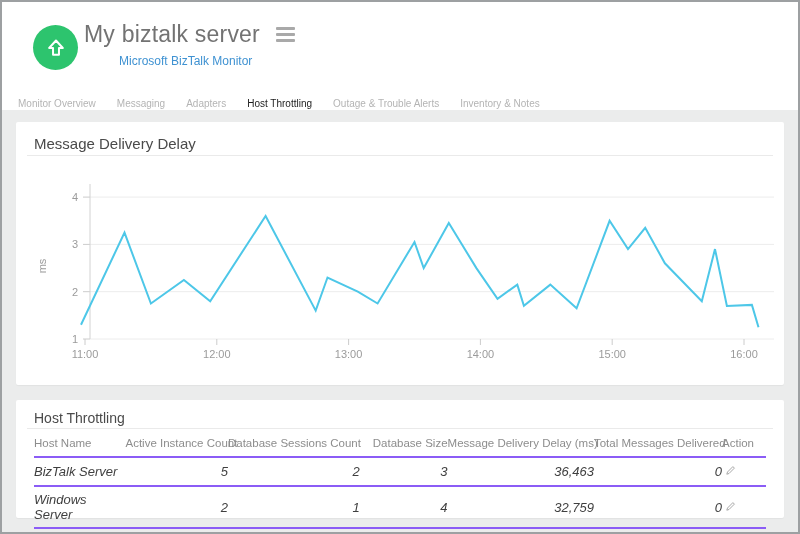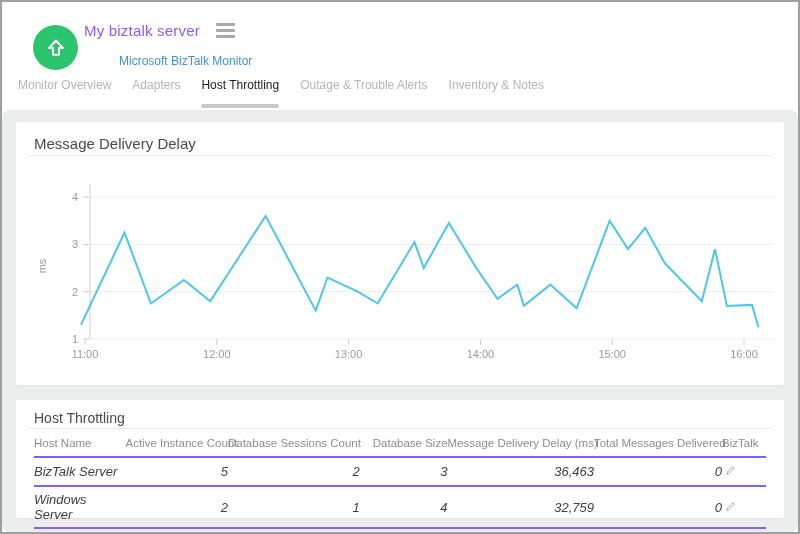--- a/index.html
+++ b/index.html
@@ -5,34 +5,34 @@
   html,body{margin:0;padding:0;background:#fff;}
   body{font-family:"Liberation Sans",sans-serif;}
   .page{position:relative;width:800px;height:534px;box-sizing:border-box;
         border:2px solid #9da0a2;background:#fff;overflow:hidden;}
 
   
   .header{position:absolute;left:0;top:0;right:0;height:108px;background:#fff;}
   .avatar{position:absolute;left:31px;top:23px;width:45px;height:45px;border-radius:50%;
           display:flex;align-items:center;justify-content:center;}
   .title-row{position:absolute;left:82px;top:19px;display:flex;align-items:center;gap:14px;}
-  .server-title{font-size:15px;color:#8b5cf6;letter-spacing:.2px;}
+  .server-title{font-size:23px;color:#737373;letter-spacing:.2px;}
   .burger{display:flex;flex-direction:column;gap:3px;cursor:pointer;padding:2px;}
   .burger i{display:block;width:19px;height:3px;background:#a9a9a9;border-radius:1px;}
   .subtitle{position:absolute;left:93px;top:52px;font-size:12px;color:#3f92d2;cursor:pointer;margin-left:24px;}
 
   
   .tabs{position:absolute;left:16px;top:76px;right:0;height:32px;display:flex;gap:21px;}
-  .tab{font-size:12px;color:#b4b4b4;cursor:pointer;position:relative;white-space:nowrap;}
+  .tab{font-size:10px;color:#b4b4b4;cursor:pointer;position:relative;white-space:nowrap;margin-top:20px;}
   .tab.active{color:#1c1c1c;}
   .tab.active::after{content:"";position:absolute;left:0;right:0;top:26px;height:4px;
                      background:#c8c8c8;border-radius:2px;}
 
   
-  .content{position:absolute;left:0;top:108px;right:0;bottom:0;background:#ebecec;border-radius:8px;}
+  .content{position:absolute;left:0;top:108px;right:0;bottom:0;background:#ebecec;}
   .card{position:absolute;left:14px;right:14px;background:#fff;border-radius:2px;
         box-shadow:0 1px 1px rgba(0,0,0,.04);}
   .chart-card{top:12px;height:263px;}
   .table-card{top:290px;height:118px;}
   .card-title{padding:11px 18px 0;font-size:15px;color:#4a4a4a;line-height:22px;}
   .table-card .card-title{font-size:14px;padding-top:9px;line-height:19px;}
   .card-divider{height:1px;background:#eaeaea;margin:0 11px;}
   #chart-svg{display:block;}
   #chart-svg text{font-family:"Liberation Sans",sans-serif;font-size:11px;fill:#9b9b9b;}
 
@@ -60,20 +60,21 @@
       <span class="server-title">My biztalk server</span>
       <span class="burger">
           <i></i>
           <i></i>
           <i></i>
         </span>
     </div>
     <span class="subtitle">Microsoft BizTalk Monitor</span>
     <div class="tabs" id="tabs">
         <div class="tab">Monitor Overview</div>
+        <div class="tab">Messaging</div>
         <div class="tab">Adapters</div>
         <div class="tab active">Host Throttling</div>
         <div class="tab">Outage &amp; Trouble Alerts</div>
         <div class="tab">Inventory &amp; Notes</div>
       </div>
   </div>
 
   <div class="content">
 
     <div class="card chart-card">
@@ -124,21 +125,21 @@
             <col style="width: 6%;">
           </colgroup>
         <thead>
             <tr id="ht-head">
               <th class="al">Host Name</th>
               <th>Active Instance Count</th>
               <th>Database Sessions Count</th>
               <th>Database Size</th>
               <th>Message Delivery Delay (ms)</th>
               <th>Total Messages Delivered</th>
-              <th class="al">BizTalk</th>
+              <th class="al">Action</th>
             </tr>
           </thead>
         <tbody id="ht-body">
             <tr>
               <td class="al">BizTalk Server</td>
               <td>5</td>
               <td>2</td>
               <td>3</td>
               <td>36,463</td>
               <td>0</td>

